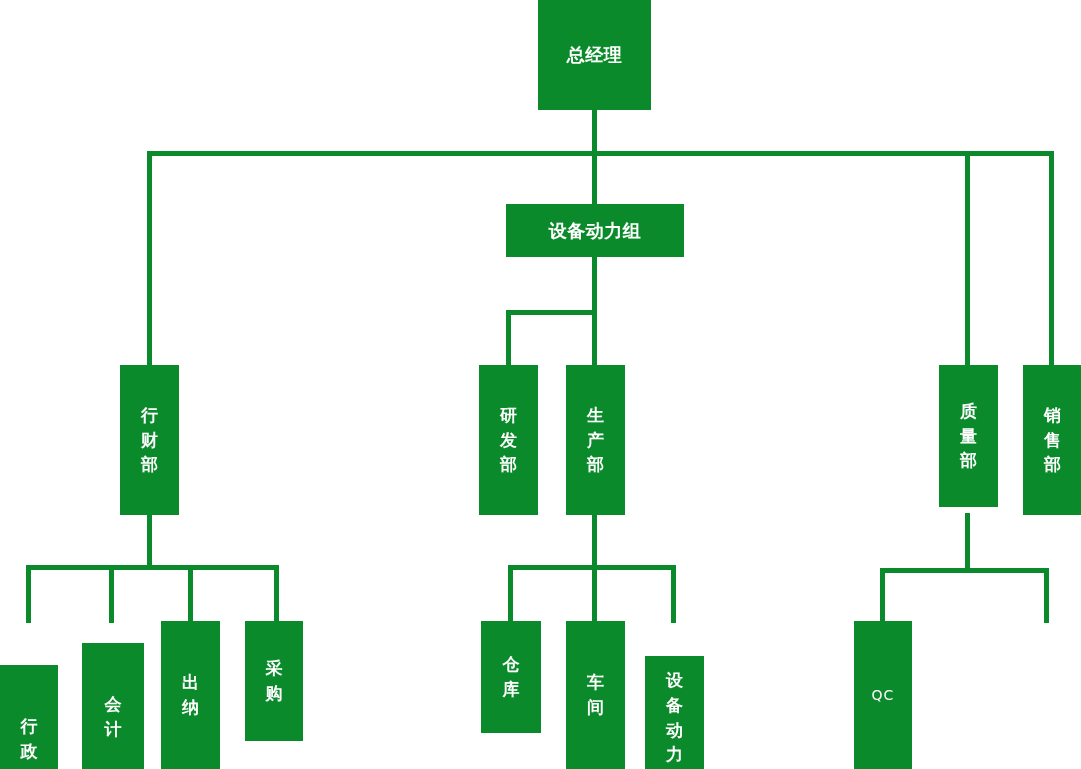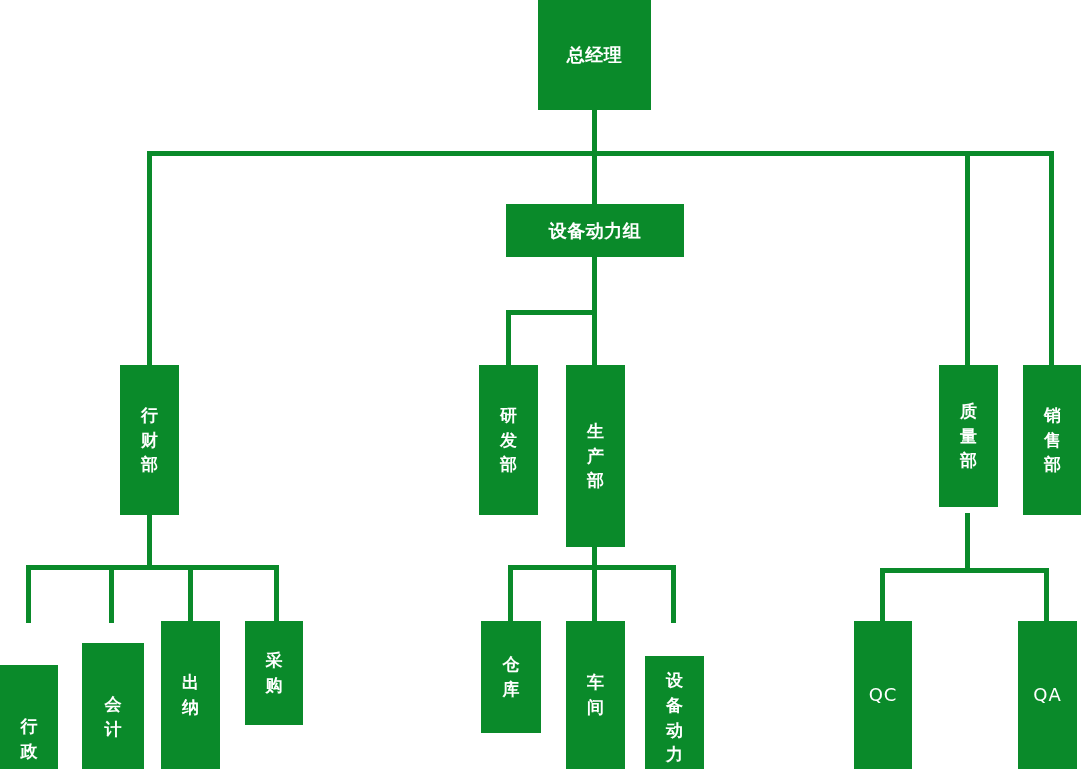--- a/index.html
+++ b/index.html
@@ -40,21 +40,21 @@
     writing-mode: horizontal-tb;
   }
   .node.v .vtext {
     display: block;
     width: 1em;
     line-height: 1.45;
     word-break: break-all;
     text-align: center;
   }
   .node.latin {
-    font-size: 18px;
+    font-size: 14px;
     font-weight: 400;
     letter-spacing: 1px;
   }
   .line {
     position: absolute;
     background: #0a8a2a;
   }
 </style>
 </head>
 <body>
@@ -104,21 +104,21 @@
   </div>
 
   <div class="node v" style="left:120px; top:365px; width:59px; height:150px;">
     <span class="vtext">行财部</span>
   </div>
 
   <div class="node v" style="left:479px; top:365px; width:59px; height:150px;">
     <span class="vtext">研发部</span>
   </div>
 
-  <div class="node v" style="left:566px; top:365px; width:59px; height:182px;">
+  <div class="node v" style="left:566px; top:365px; width:59px; height:150px;">
     <span class="vtext">生产部</span>
   </div>
 
   <div class="node v" style="left:939px; top:365px; width:59px; height:142px;">
     <span class="vtext">质量部</span>
   </div>
 
   <div class="node v" style="left:1023px; top:365px; width:59px; height:150px;">
     <span class="vtext">销售部</span>
   </div>
@@ -128,37 +128,34 @@
   </div>
 
   <div class="node v" style="left:82px; top:643px; width:62px; height:148px;">
     <span class="vtext">会计</span>
   </div>
 
   <div class="node v" style="left:161px; top:621px; width:59px; height:148px;align-items:center;">
     <span class="vtext">出纳</span>
   </div>
 
-  <div class="node v" style="left:245px; top:621px; width:58px; height:104px;">
+  <div class="node v" style="left:245px; top:621px; width:58px; height:120px;">
     <span class="vtext">采购</span>
   </div>
 
   <div class="node v" style="left:481px; top:621px; width:60px; height:112px;">
     <span class="vtext">仓库</span>
   </div>
 
   <div class="node v" style="left:566px; top:621px; width:59px; height:148px;">
     <span class="vtext">车间</span>
   </div>
 
   <div class="node v" style="left:645px; top:621px; width:59px; height:148px;margin-top:35px;">
     <span class="vtext">设备动力组</span>
   </div>
 
   <div class="node h latin" style="left:854px; top:621px; width:58px; height:148px;">
     <span>QC</span>
   </div>
 
-  <div class="node h latin" style="left:1018px; top:621px; width:59px; height:148px;">
-    <span>QA</span>
-  </div>
 
 </div>
 
 </body></html>

